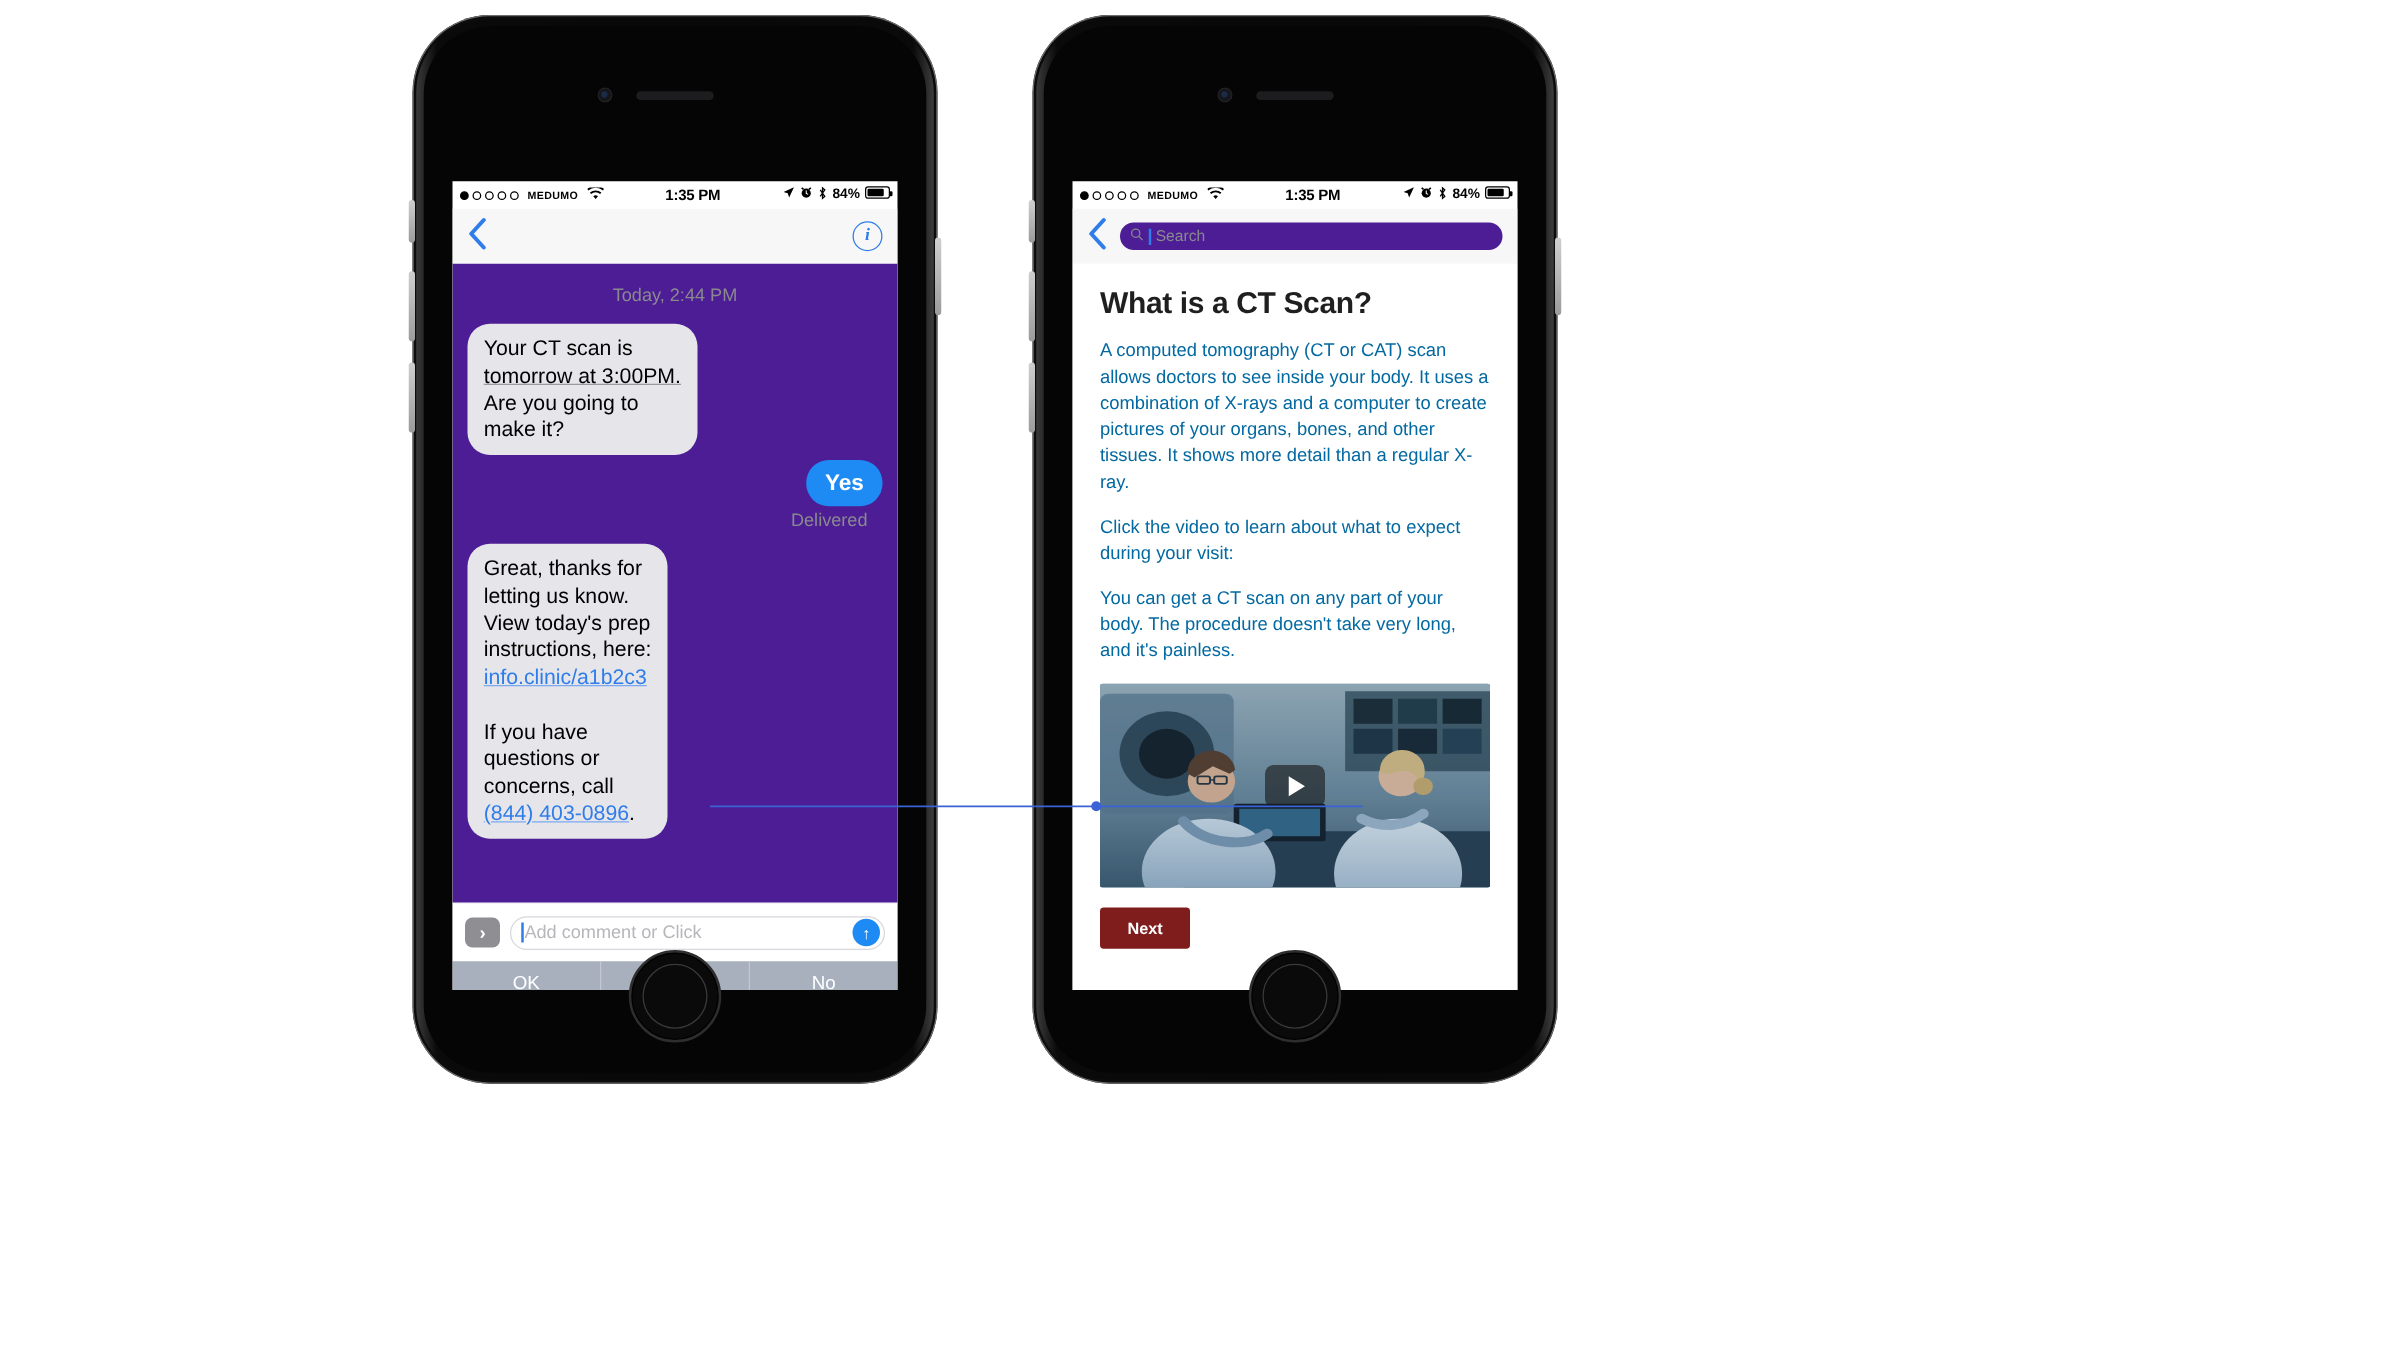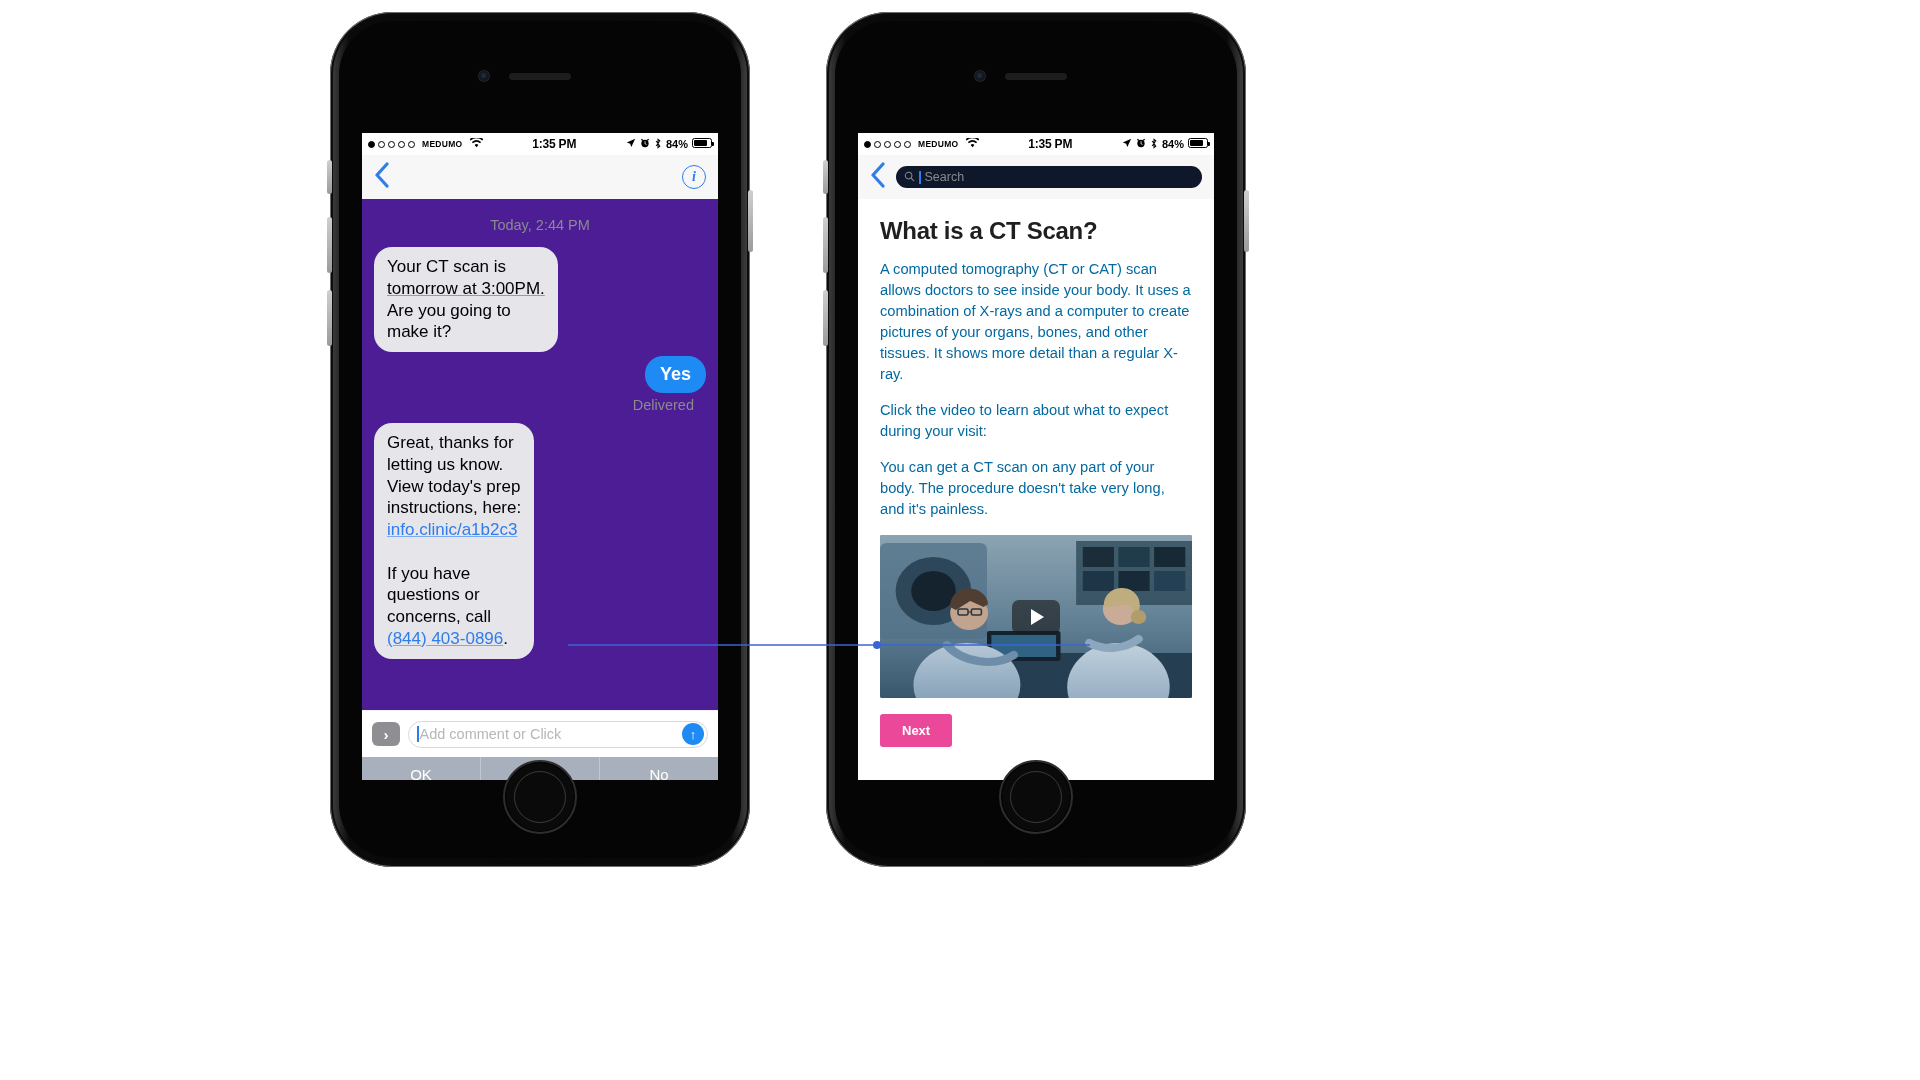--- a/index.html
+++ b/index.html
@@ -42,21 +42,21 @@
   
   .home{position:absolute;left:50%;transform:translateX(-50%);bottom:24px;
         width:70px;height:70px;border-radius:50%;
         background:#0a0a0a;border:2px solid #2e2e2e;
         box-shadow:0 0 0 1px #000 inset;}
   .home::after{content:"";position:absolute;inset:9px;border-radius:50%;
         border:1px solid #3a3a3a;}
 
   
   .screen{position:absolute;left:50%;transform:translateX(-50%);
-          top:112px;width:356px;height:647px;background:#fff;overflow:hidden;}
+          top:124px;width:356px;height:647px;background:#fff;overflow:hidden;}
 
   
   .statusbar{height:22px;display:flex;align-items:center;
              font-size:11.5px;color:#000;padding:0 6px;
              font-family:"Liberation Sans",sans-serif;}
   .sb-left{display:flex;align-items:center;gap:3px;}
   .dot{width:5px;height:5px;border-radius:50%;border:1px solid #000;}
   .dot.filled{background:#000;}
   .carrier{font-size:8.5px;font-weight:bold;letter-spacing:.3px;margin-left:4px;}
   .wifi{margin-left:4px;display:inline-block;}
@@ -121,39 +121,39 @@
         position:absolute;right:3px;}
 
   .quickbar{height:34px;display:flex;background:#a9b0bd;}
   .qb{flex:1;display:flex;align-items:center;justify-content:center;
       color:#fff;font-size:15px;border-right:1px solid #c2c7d1;}
   .qb:last-child{border-right:none;}
 
   
   .srch-nav{height:44px;background:#f7f7f7;display:flex;align-items:center;
             gap:10px;padding:0 12px;}
-  .srch-field{flex:1;height:22px;background:#0f172a;border-radius:11px;
+  .srch-field{flex:1;height:22px;background:#4c1d95;border-radius:11px;
               display:flex;align-items:center;padding:0 8px;gap:4px;}
   .srch-ph{color:#8a8a8e;font-size:12.5px;}
   .caret2{width:1.5px;height:13px;background:#2f7dea;}
 
   .article{padding:18px 22px 0;box-sizing:border-box;height:calc(647px - 22px - 44px);
            overflow:hidden;background:#fff;}
   .art-title{font-size:24px;font-weight:bold;color:#1f1f1f;margin:0 0 14px;
              letter-spacing:-.3px;}
   .art-p{font-size:14.7px;line-height:1.43;color:#0369a1;margin:0 0 15px;}
   .video{width:100%;height:163px;border-radius:2px;position:relative;overflow:hidden;
          background:#4b6f86;}
   .play{position:absolute;left:50%;top:50%;transform:translate(-50%,-50%);
         width:48px;height:34px;border-radius:7px;background:rgba(25,25,25,.62);
         display:flex;align-items:center;justify-content:center;}
   .play::after{content:"";width:0;height:0;border-left:13px solid #fff;
         border-top:8px solid transparent;border-bottom:8px solid transparent;
         margin-left:3px;}
-  .next-btn{margin-top:16px;display:inline-block;background:#ec4899;color:#fff;
+  .next-btn{margin-top:16px;display:inline-block;background:#7f1d1d;color:#fff;
             font-size:13px;font-weight:bold;padding:9px 22px;border-radius:3px;}
 
   
   .connector{position:absolute;left:0;top:0;width:1920px;height:1080px;
              pointer-events:none;}
 </style>
 </head>
 <body>
 
 <div class="stage">

